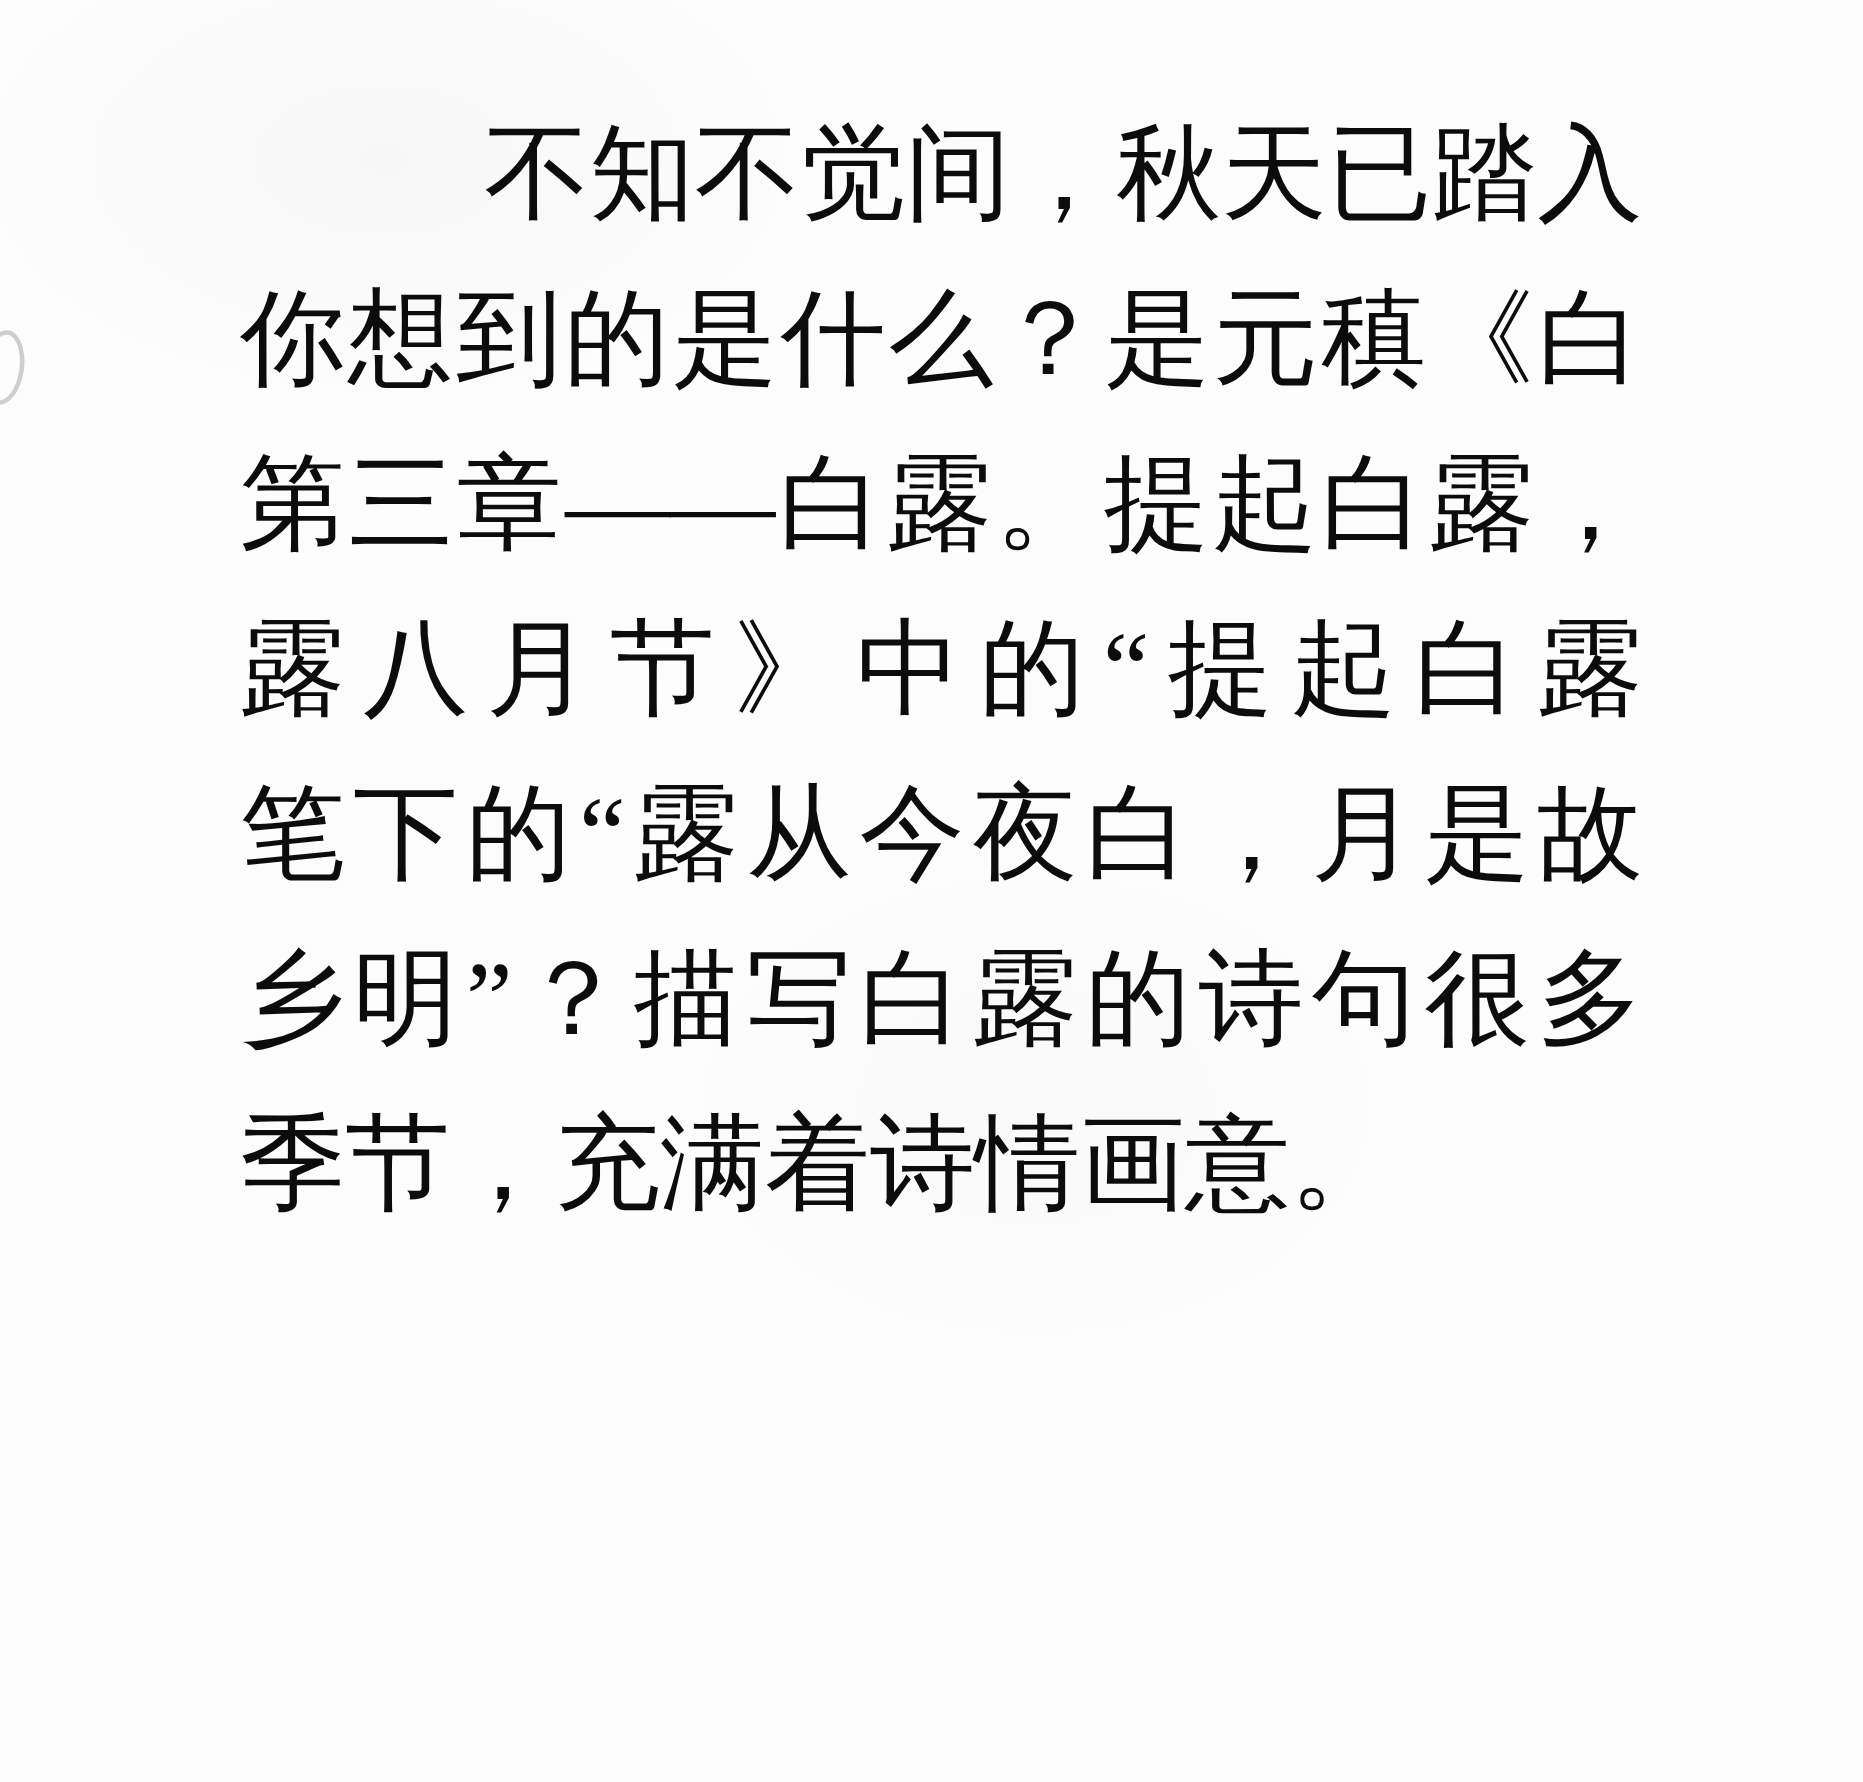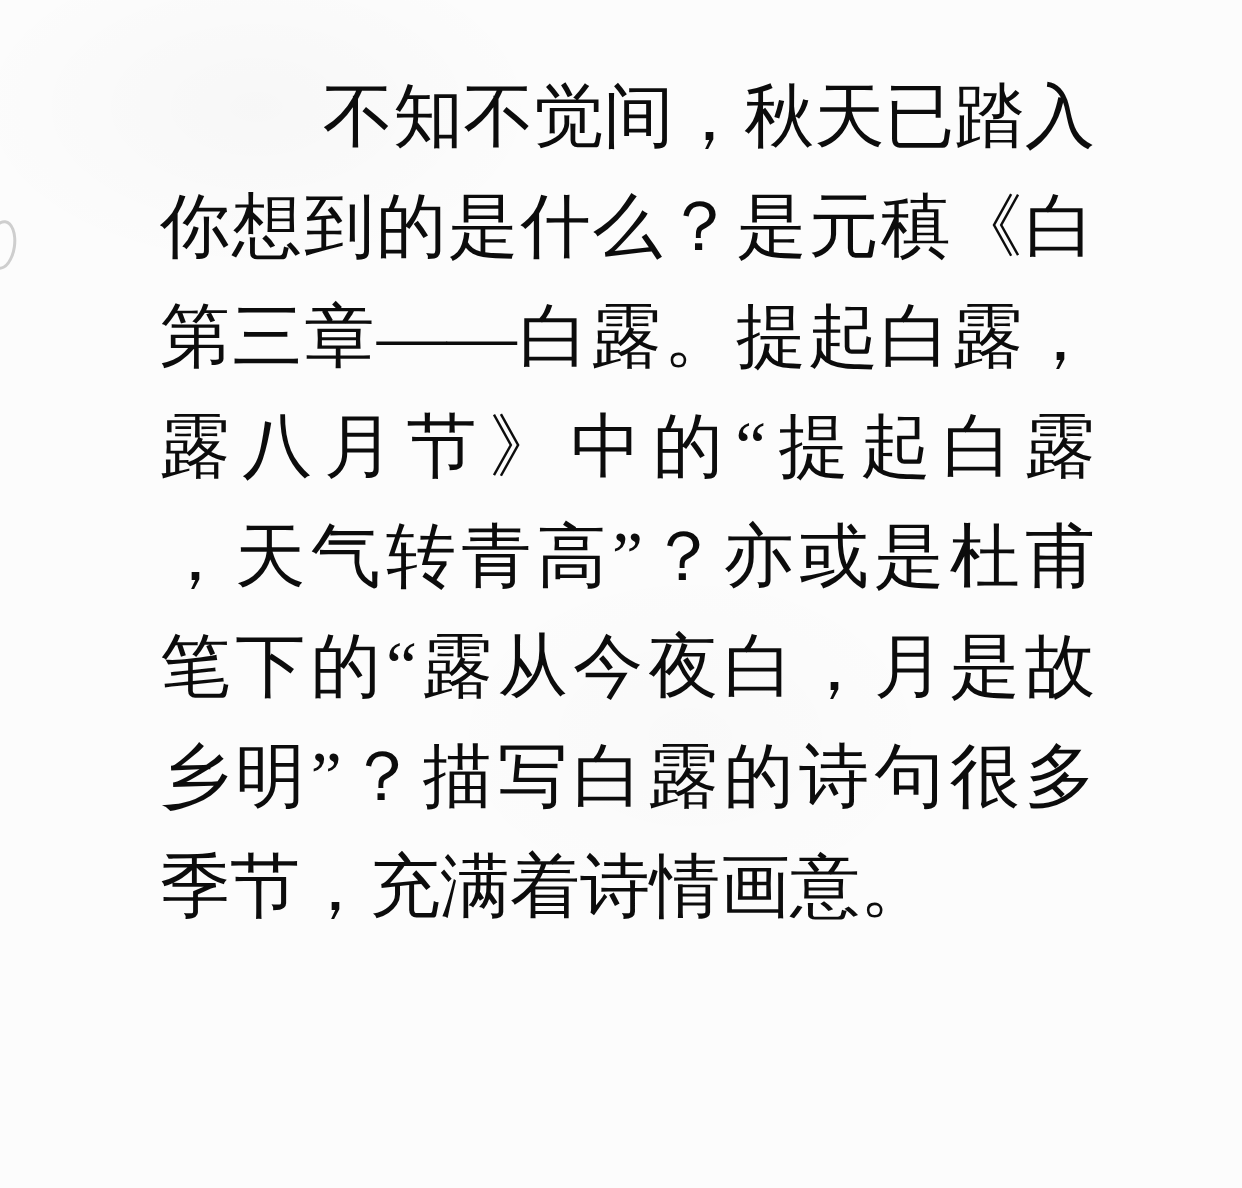--- a/index.html
+++ b/index.html
@@ -62,18 +62,17 @@
 </head>
 <body>
 
 <main class="page">
   <span class="scan-artifact"></span>
   <section class="textblock">
     <div class="line line--indent">不知不觉间，秋天已踏入</div>
     <div class="line">你想到的是什么？是元稹《白</div>
     <div class="line">第三章——白露。提起白露，</div>
     <div class="line">露八月节》中的“提起白露</div>
-    <div class="line">，天气转青高”？亦或是杜甫</div>
     <div class="line">笔下的“露从今夜白，月是故</div>
     <div class="line">乡明”？描写白露的诗句很多</div>
     <div class="line line--last">季节，充满着诗情画意。</div>
   </section>
 </main>
 
 </body></html>

